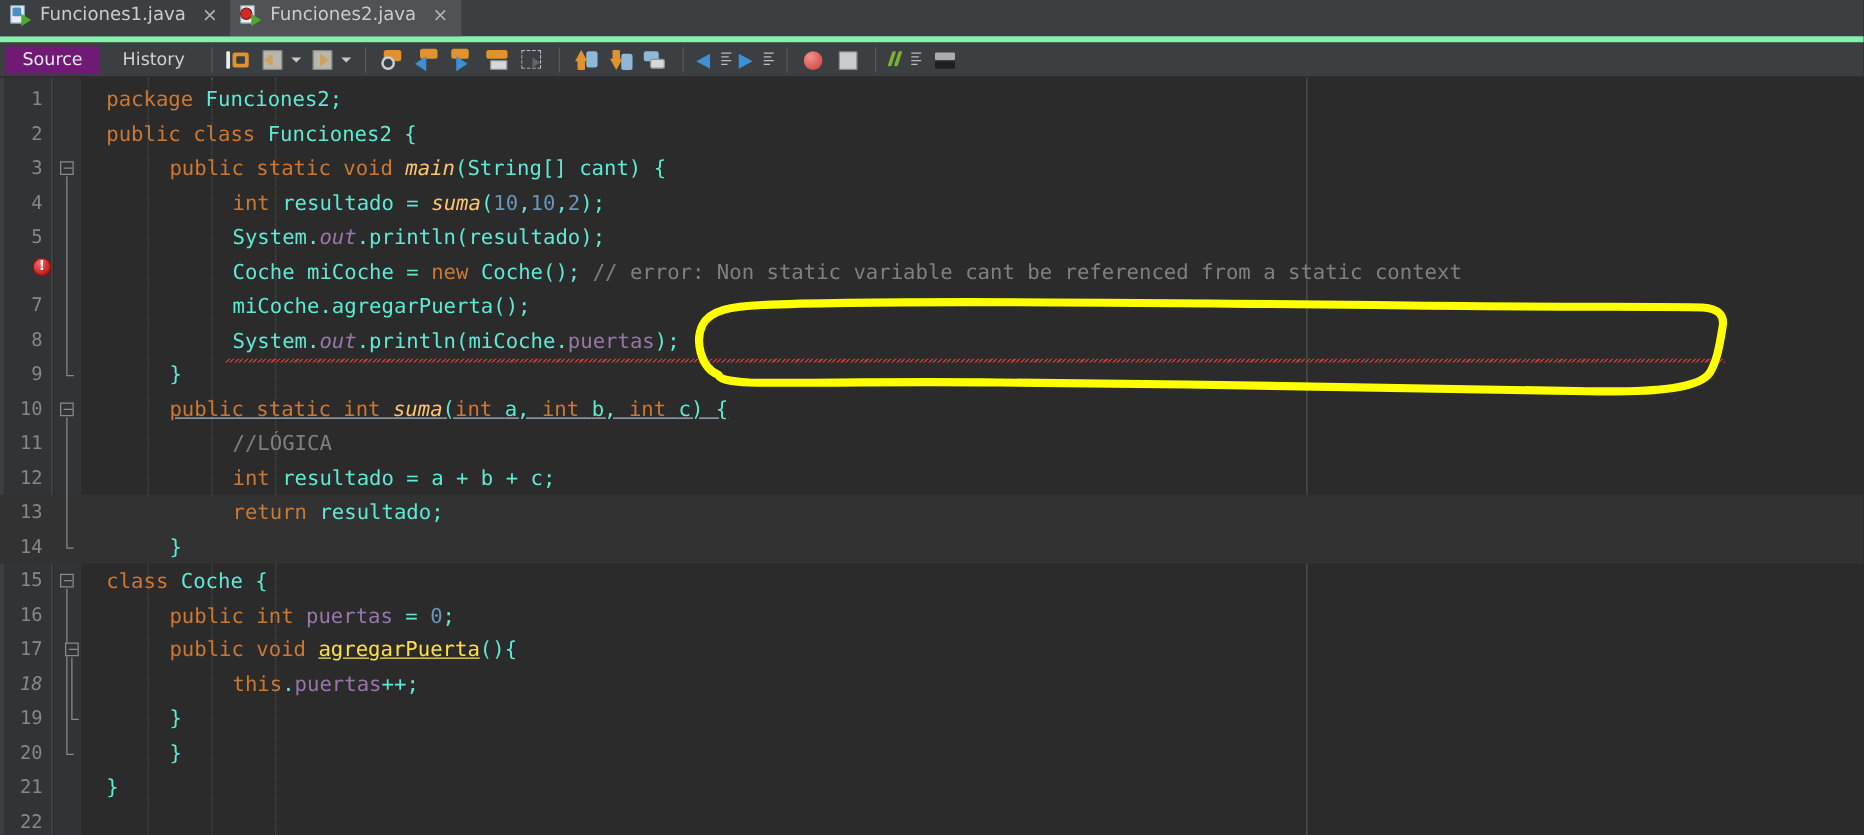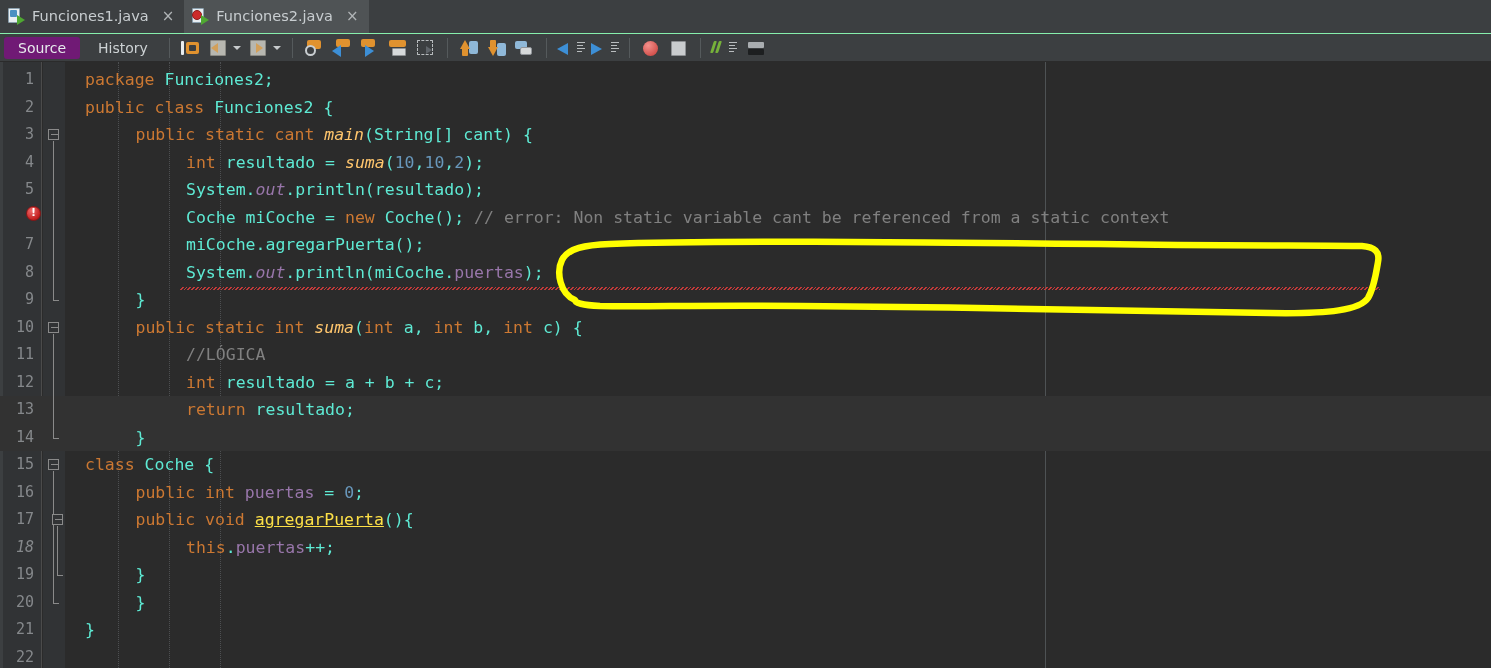--- a/index.html
+++ b/index.html
@@ -10,21 +10,21 @@
     background: #2b2b2b;
     font-family: "DejaVu Sans", sans-serif;
   }
 
   #app { position: relative; width: 1491px; height: 668px; }
 
   
   .tabbar {
     position: absolute; top: 0; left: 0; width: 1491px; height: 34px;
     background: #3c3f41;
-    border-bottom: 1px solid #86efac;
+    border-bottom: 5px solid #86efac;
     display: flex; align-items: flex-end;
   }
   .tab {
     height: 34px;
     display: flex; align-items: center; gap: 7px;
     padding: 0 10px 0 8px;
     color: #c8cdd0;
     font-size: 14.5px;
     font-family: "DejaVu Sans", sans-serif;
     cursor: default;
@@ -370,35 +370,35 @@
       <div class="iguide" style="left:53px"></div>
       <div class="iguide" style="left:104px"></div>
       <div class="iguide" style="left:155px"></div>
       <div class="marginline" style="left:980px"></div>
       <div id="rows">
           <div class="row" style="top: 4px; left: -65px; right: 0px;"></div>
           <div class="code" style="top: 4px; left: 20px;"><span class="kw">package </span><span class="plain">Funciones2;</span></div>
           <div class="row" style="top: 31.5px; left: -65px; right: 0px;"></div>
           <div class="code" style="top: 31.5px; left: 20px;"><span class="kw">public class </span><span class="plain">Funciones2 {</span></div>
           <div class="row" style="top: 59px; left: -65px; right: 0px;"></div>
-          <div class="code" style="top: 59px; left: 70.5px;"><span class="kw">public static cant </span><span class="fn">main</span><span class="plain">(String[] cant) {</span></div>
+          <div class="code" style="top: 59px; left: 70.5px;"><span class="kw">public static void </span><span class="fn">main</span><span class="plain">(String[] cant) {</span></div>
           <div class="row" style="top: 86.5px; left: -65px; right: 0px;"></div>
           <div class="code" style="top: 86.5px; left: 121px;"><span class="kw">int </span><span class="plain">resultado = </span><span class="fn">suma</span><span class="plain">(</span><span class="num">10</span><span class="plain">,</span><span class="num">10</span><span class="plain">,</span><span class="num">2</span><span class="plain">);</span></div>
           <div class="row" style="top: 114px; left: -65px; right: 0px;"></div>
           <div class="code" style="top: 114px; left: 121px;"><span class="plain">System.</span><span class="fld">out</span><span class="plain">.println(resultado);</span></div>
           <div class="row" style="top: 141.5px; left: -65px; right: 0px;"></div>
           <div class="code" style="top: 141.5px; left: 121px;"><span class="plain">Coche</span><span class="plain"> miCoche = </span><span class="kw">new </span><span class="plain">Coche(); </span><span class="cmt">// error: Non static variable cant be referenced from a static context</span></div>
           <div class="row" style="top: 169px; left: -65px; right: 0px;"></div>
           <div class="code" style="top: 169px; left: 121px;"><span class="plain">miCoche.agregarPuerta();</span></div>
           <div class="row" style="top: 196.5px; left: -65px; right: 0px;"></div>
           <div class="code" style="top: 196.5px; left: 121px;"><span class="plain">System.</span><span class="fld">out</span><span class="plain">.println(miCoche.</span><span class="fldn">puertas</span><span class="plain">);</span></div>
           <div class="row" style="top: 224px; left: -65px; right: 0px;"></div>
           <div class="code" style="top: 224px; left: 70.5px;"><span class="plain">}</span></div>
           <div class="row" style="top: 251.5px; left: -65px; right: 0px;"></div>
-          <div class="code" style="top: 251.5px; left: 70.5px;"><span class="kw">public static int </span><span class="fn">suma</span><span class="plain">(</span><span class="kw">int </span><span class="plain">a, </span><span class="kw">int </span><span class="plain">b, </span><span class="kw">int </span><span class="plain">c) {</span></div>
+          <div class="code" style="top: 251.5px; left: 70.5px; text-decoration: underline;"><span class="kw">public static int </span><span class="fn">suma</span><span class="plain">(</span><span class="kw">int </span><span class="plain">a, </span><span class="kw">int </span><span class="plain">b, </span><span class="kw">int </span><span class="plain">c) {</span></div>
           <div class="row" style="top: 279px; left: -65px; right: 0px;"></div>
           <div class="code" style="top: 279px; left: 121px;"><span class="cmt">//LÓGICA</span></div>
           <div class="row" style="top: 306.5px; left: -65px; right: 0px;"></div>
           <div class="code" style="top: 306.5px; left: 121px;"><span class="kw">int </span><span class="plain">resultado = a + b + c;</span></div>
           <div class="row hl" style="top: 334px; left: -65px; right: 0px;"></div>
           <div class="code" style="top: 334px; left: 121px;"><span class="kw">return </span><span class="plain">resultado;</span></div>
           <div class="row hl" style="top: 361.5px; left: -65px; right: 0px;"></div>
           <div class="code" style="top: 361.5px; left: 70.5px;"><span class="plain">}</span></div>
           <div class="row" style="top: 389px; left: -65px; right: 0px;"></div>
           <div class="code" style="top: 389px; left: 20px;"><span class="kw">class </span><span class="plain">Coche {</span></div>

